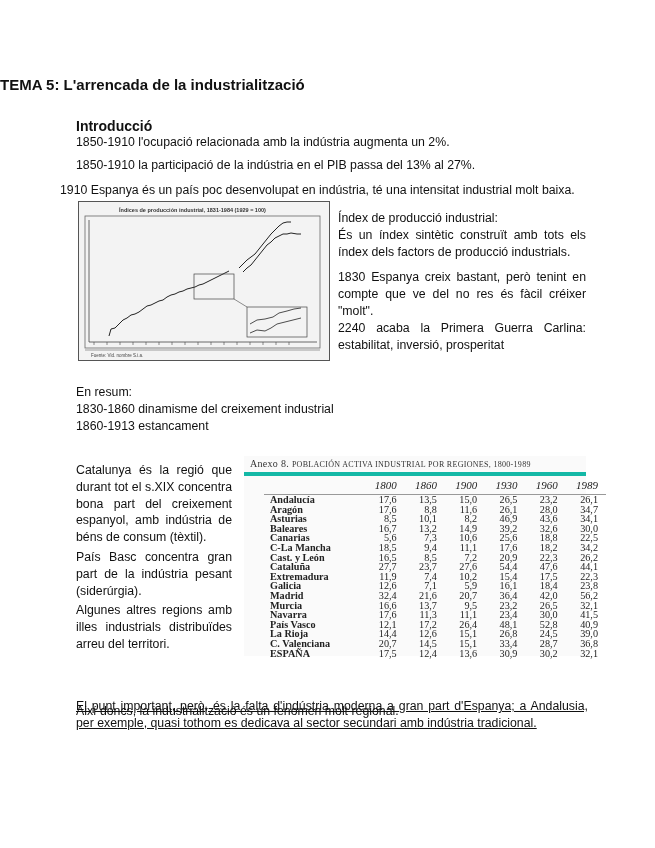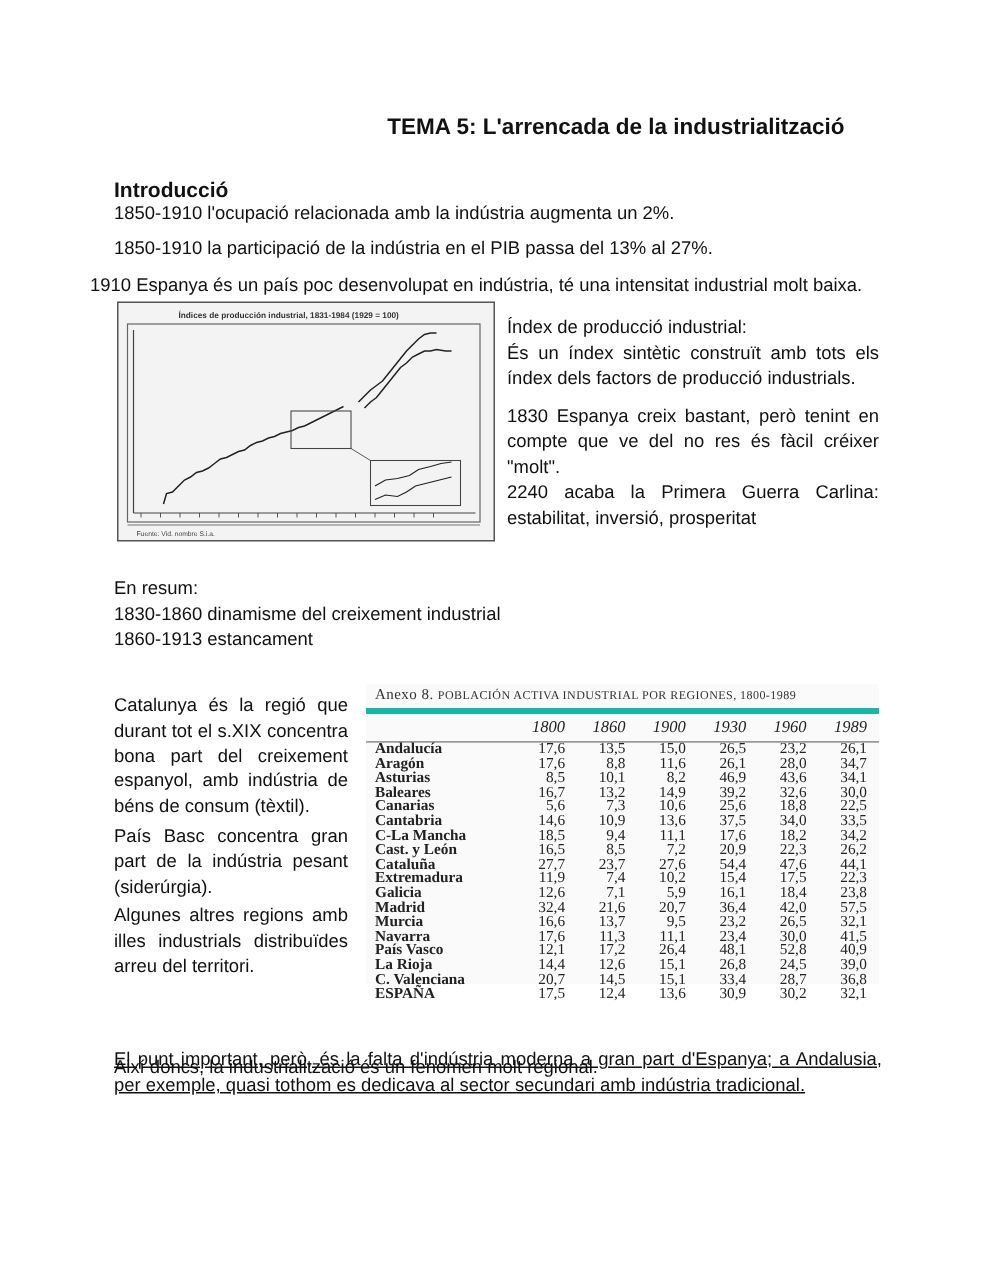--- a/index.html
+++ b/index.html
@@ -1,27 +1,27 @@
 <!DOCTYPE html>
 <html><head>
 <meta charset="utf-8">
 <style>
   html, body { margin: 0; padding: 0; background: #ffffff; }
   body { width: 655px; height: 848px; position: relative; overflow: hidden;
          font-family: "Liberation Sans", sans-serif; color: #111; }
   .abs { position: absolute; }
-  .title { left: 0; width: 563px; top: 76px; text-align: right; font-weight: bold; font-size: 15px; }
+  .title { left: 0; width: 563px; top: 76px; text-align: left; font-weight: bold; font-size: 15px; }
   .h2 { left: 76px; top: 118px; font-weight: bold; font-size: 14px; }
   .line { font-size: 12.3px; line-height: 17px; white-space: nowrap; }
   .para { font-size: 12.3px; line-height: 17px; text-align: justify; }
   .chart-box { left: 78px; top: 201px; width: 252px; height: 160px; border: 1px solid #555; background: #f3f3f3; box-sizing: border-box; }
   .chart-box svg { display: block; }
   .tbl-wrap { left: 244px; top: 456px; width: 342px; height: 200px; background: #fafafa; }
   .tbl-caption { font-family: "Liberation Serif", serif; font-size: 10px; letter-spacing: 0.3px; color: #333; padding: 2px 4px 3px 6px; border-bottom: 4px solid #14b8a6; white-space: nowrap; }
-  table.data { border-collapse: collapse; width: 100%; font-family: "Liberation Serif", serif; font-size: 10.2px; color: #222; }
+  table.data { border-collapse: collapse; width: 100%; font-family: "Liberation Serif", serif; font-size: 10.2px; color: #222; margin-left: 20px; }
   table.data th { font-style: italic; font-weight: normal; font-size: 11px; text-align: right; padding: 3px 8px 3px 0; border-bottom: 1px solid #999; }
   table.data td { text-align: right; padding: 0 8px 0 0; line-height: 9.6px; }
   table.data td.reg { text-align: left; padding-left: 6px; font-weight: bold; white-space: nowrap; }
   table.data th.reg { text-align: left; }
 </style>
 </head>
 <body>
 
 <div class="abs title">TEMA 5: L'arrencada de la industrialització</div>
 
@@ -137,29 +137,20 @@
         <tr>
           <td class="reg">Canarias</td>
           <td>5,6</td>
           <td>7,3</td>
           <td>10,6</td>
           <td>25,6</td>
           <td>18,8</td>
           <td>22,5</td>
         </tr>
         <tr>
-          <td class="reg">Cantabria</td>
-          <td>14,6</td>
-          <td>10,9</td>
-          <td>13,6</td>
-          <td>37,5</td>
-          <td>34,0</td>
-          <td>33,5</td>
-        </tr>
-        <tr>
           <td class="reg">C-La Mancha</td>
           <td>18,5</td>
           <td>9,4</td>
           <td>11,1</td>
           <td>17,6</td>
           <td>18,2</td>
           <td>34,2</td>
         </tr>
         <tr>
           <td class="reg">Cast. y León</td>
@@ -197,21 +188,21 @@
           <td>18,4</td>
           <td>23,8</td>
         </tr>
         <tr>
           <td class="reg">Madrid</td>
           <td>32,4</td>
           <td>21,6</td>
           <td>20,7</td>
           <td>36,4</td>
           <td>42,0</td>
-          <td>57,5</td>
+          <td>56,2</td>
         </tr>
         <tr>
           <td class="reg">Murcia</td>
           <td>16,6</td>
           <td>13,7</td>
           <td>9,5</td>
           <td>23,2</td>
           <td>26,5</td>
           <td>32,1</td>
         </tr>

